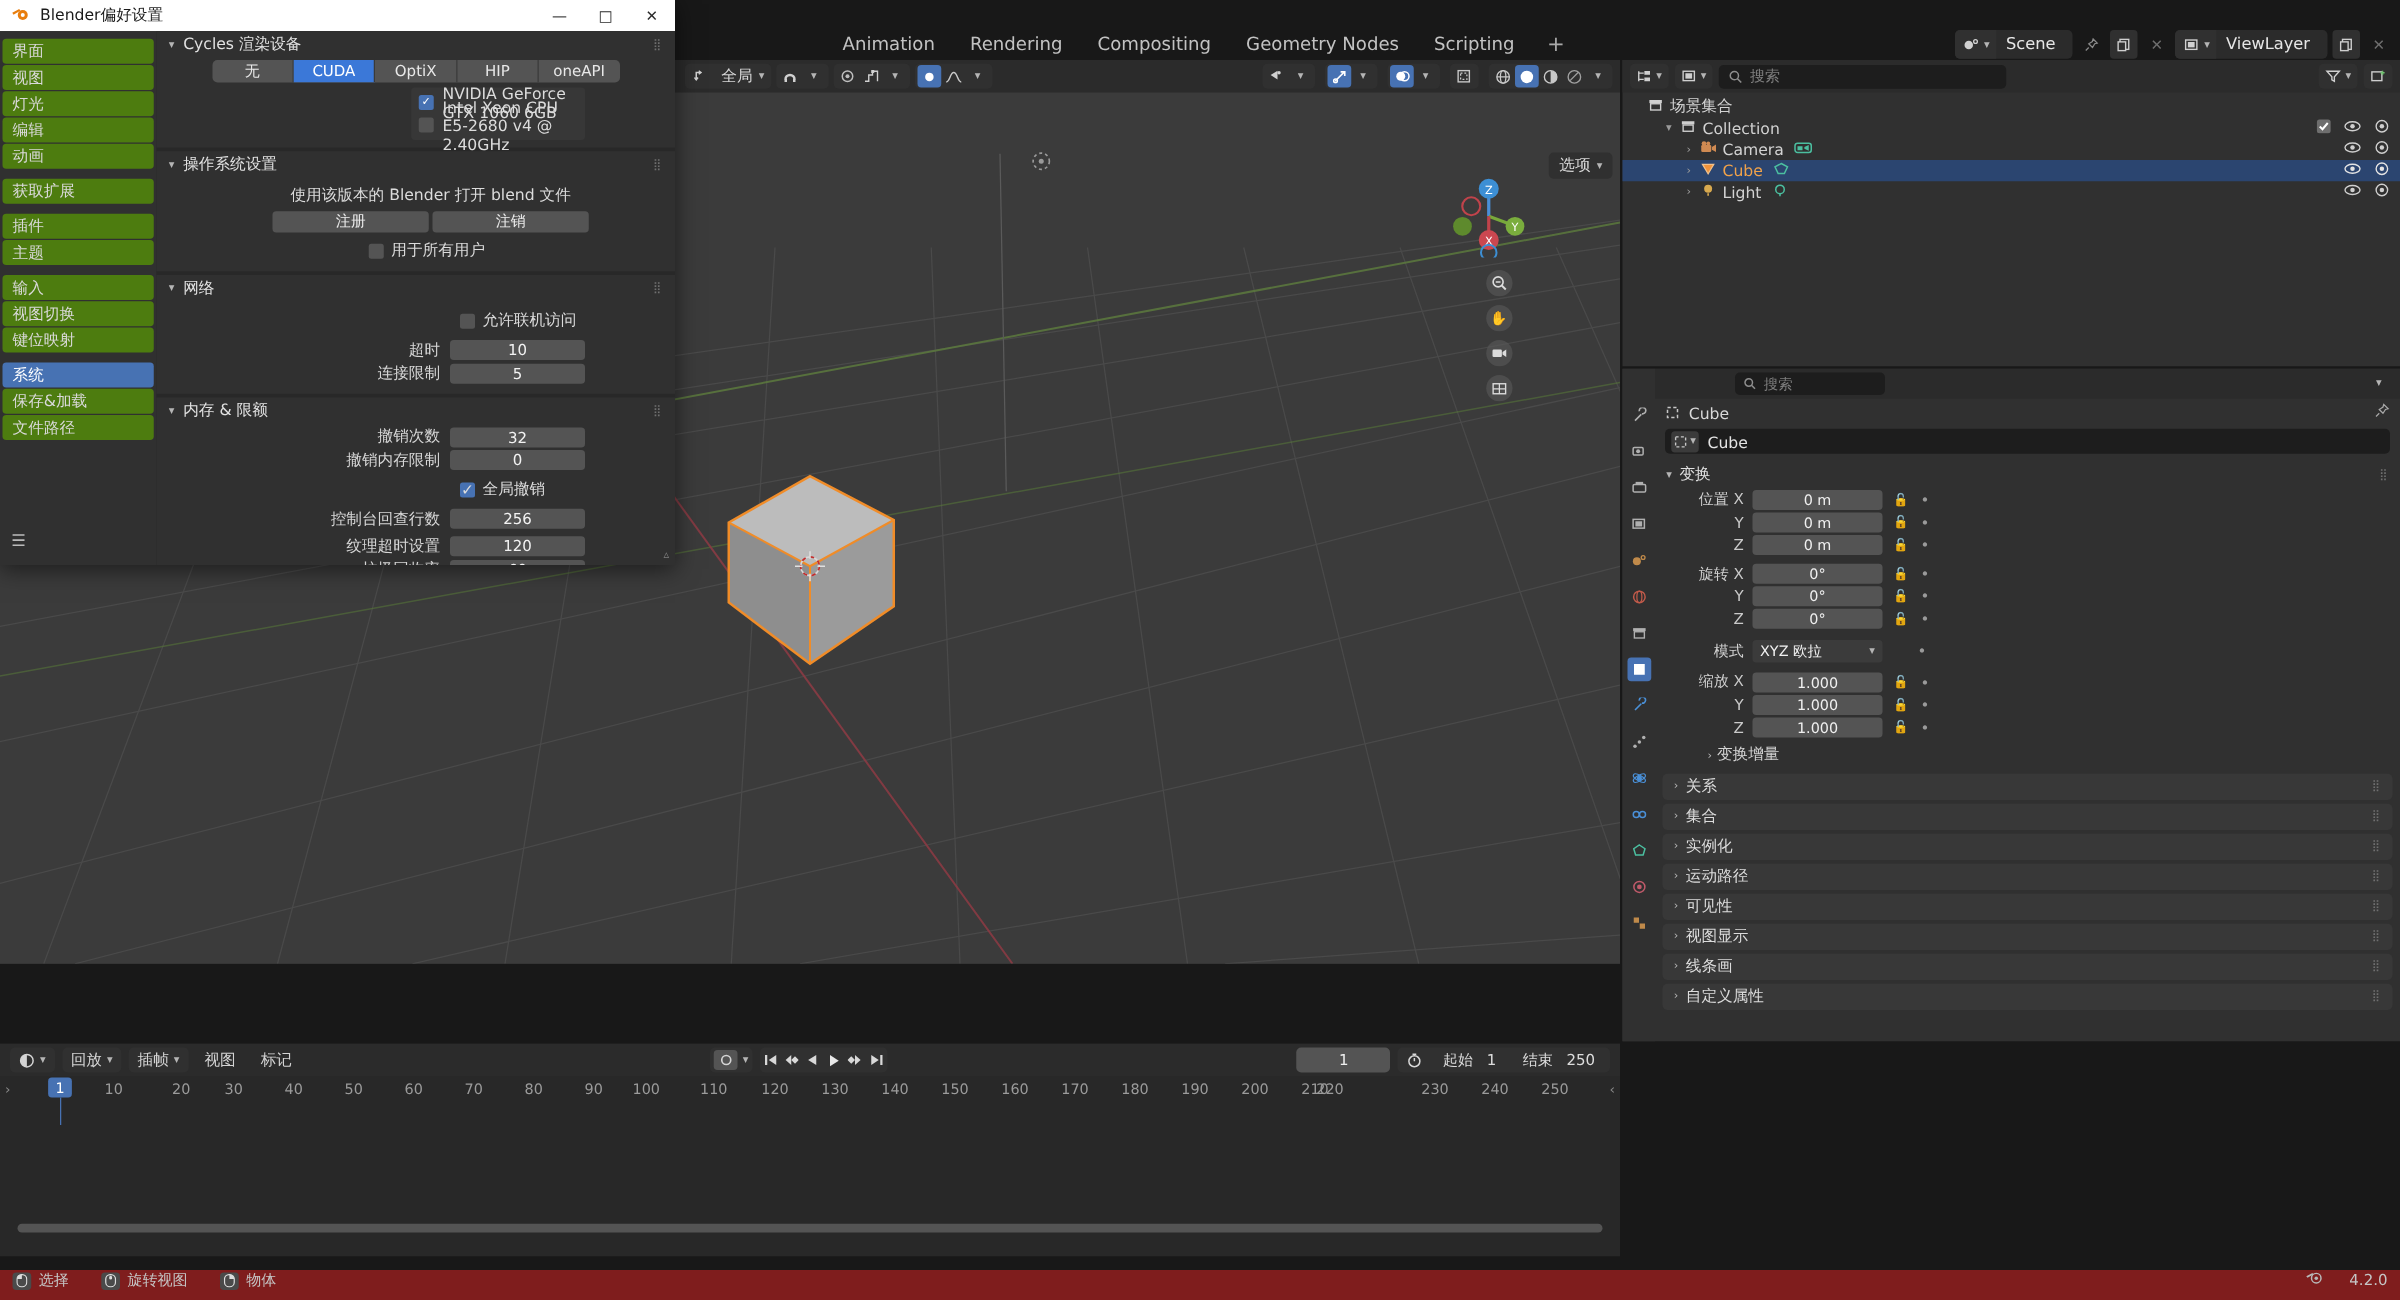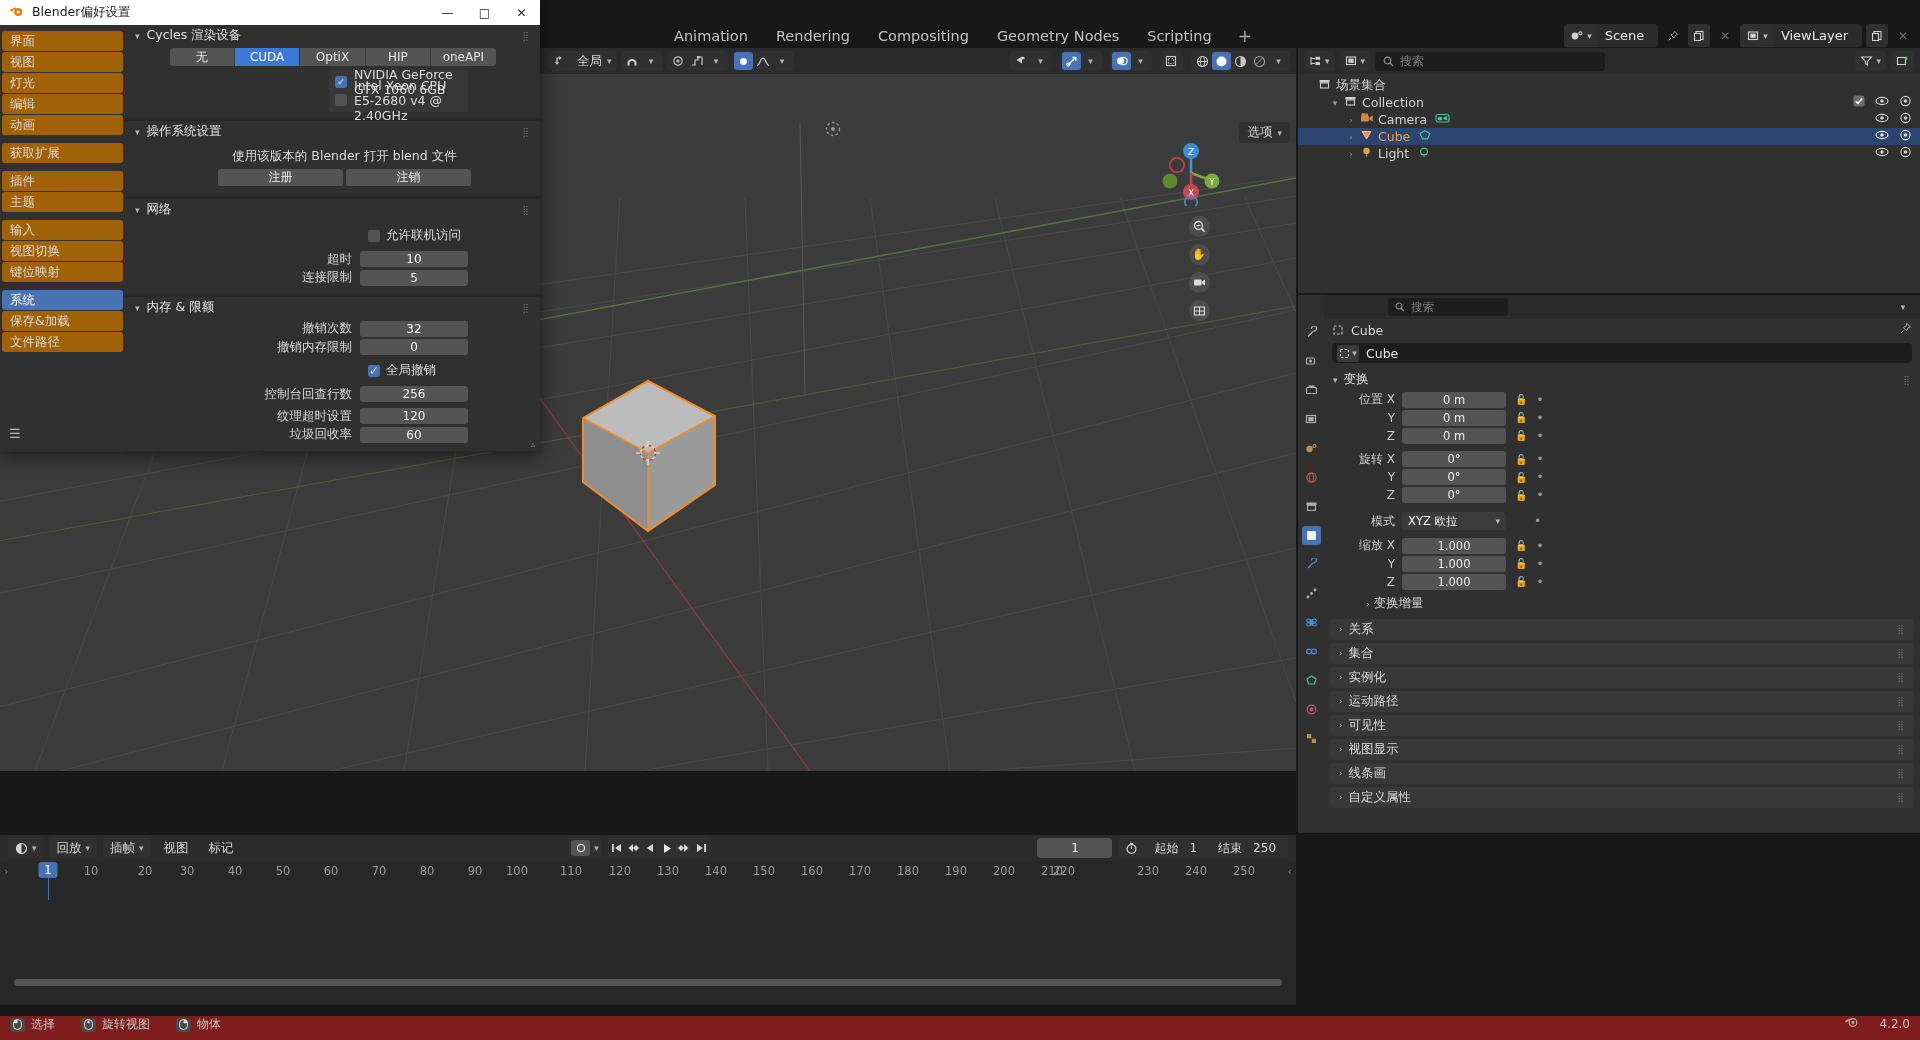--- a/index.html
+++ b/index.html
@@ -265,21 +265,21 @@
   .prefs-title-txt { color: #1a1a1a; font-size: 12.5px; }
   .win-ctrls { margin-left: auto; display: flex; align-items: stretch; height: 25px; }
   .win-btn {
     width: 37px; display: flex; align-items: center; justify-content: center;
     color: #2a2a2a; font-size: 12px;
   }
   .prefs-body { display: flex; height: 427px; background: #303030; }
 
   .prefs-nav { width: 125px; background: #303030; padding-top: 6px; }
   .nav-item {
-    height: 20px; margin: 0 2px 1px 2px; background: #a16207; border-radius: 3px;
+    height: 20px; margin: 0 2px 1px 2px; background: #4d7c0f; border-radius: 3px;
     display: flex; align-items: center; padding-left: 8px;
     color: #d9d9d9; font-size: 12.5px;
   }
   .nav-item.active { background: #4772b3; color: #ffffff; }
   .nav-gap { height: 7px; }
   .nav-burger {
     position: absolute; left: 9px; bottom: 11px; color: #b9b9b9; font-size: 13px;
   }
 
   .prefs-main {
@@ -1333,20 +1333,24 @@
           <div class="pref-sec-head">
             <span class="chev">▾</span>
             <span>操作系统设置</span>
             <span class="dots">⣿</span>
           </div>
           <div class="os-text">使用该版本的 Blender 打开 blend 文件</div>
           <div class="btn-row">
             <div class="pbtn">注册</div>
             <div class="pbtn">注销</div>
           </div>
+          <div class="chk-line">
+            <span class="cbx"></span>
+            <span>用于所有用户</span>
+          </div>
         </div>
 
         <div class="pref-section">
           <div class="pref-sec-head">
             <span class="chev">▾</span>
             <span>网络</span>
             <span class="dots">⣿</span>
           </div>
           <div class="pref-chkrow">
             <span class="cbx"></span>

